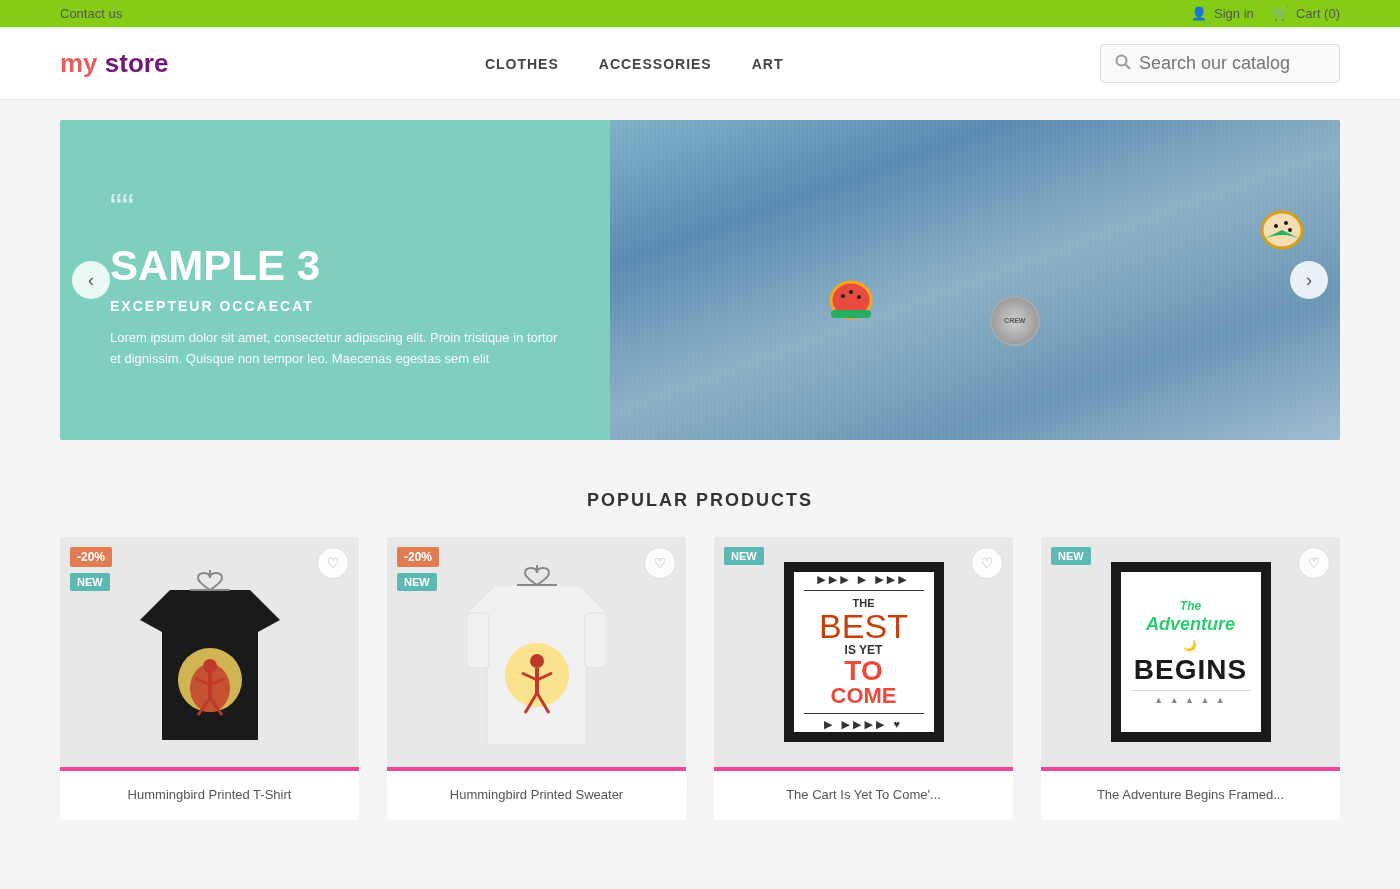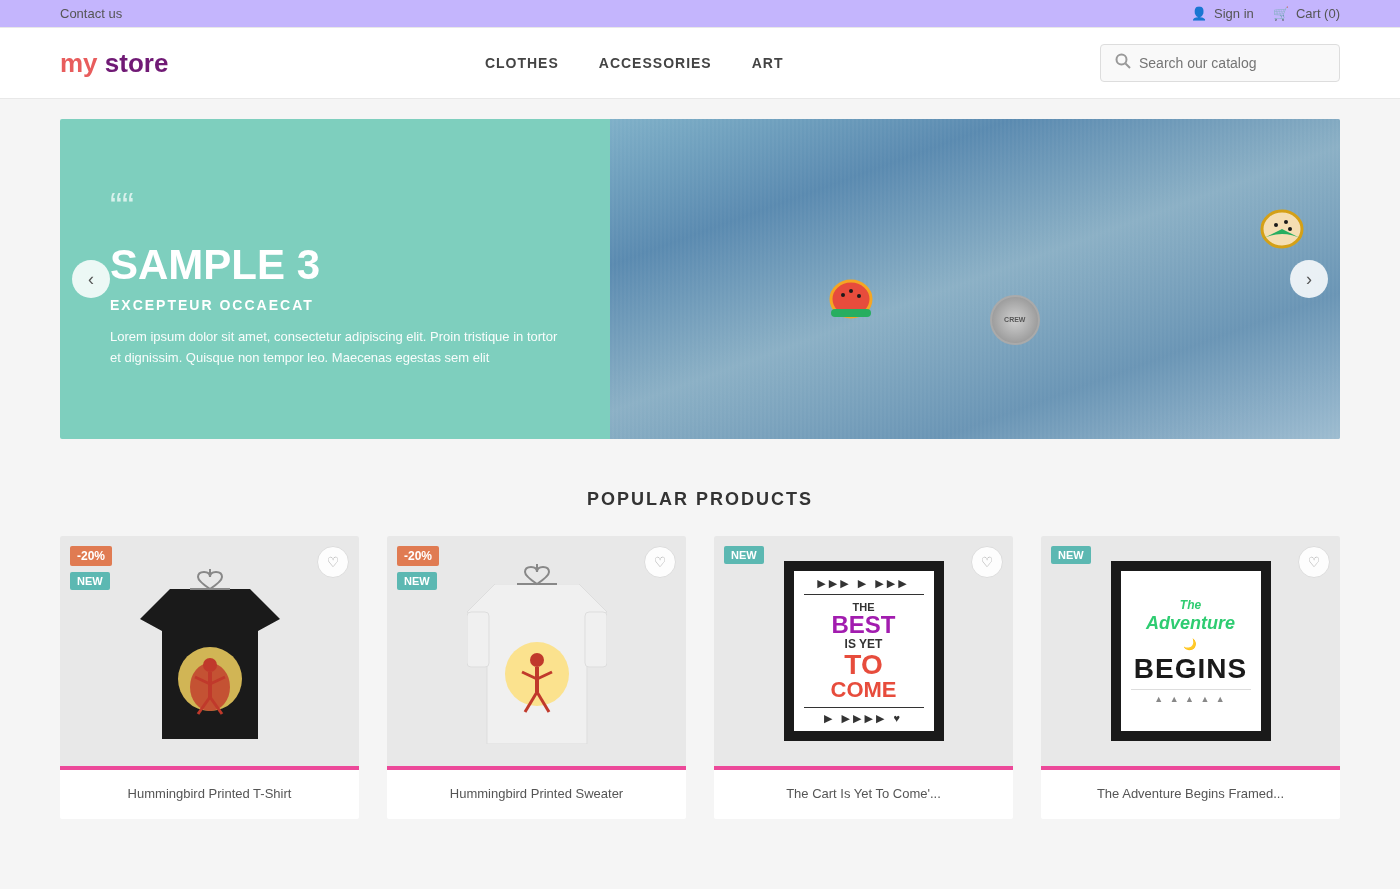--- a/index.html
+++ b/index.html
@@ -1,20 +1,20 @@
 <!DOCTYPE html>
 <html><head>
   <meta charset="utf-8">
   <style>
     * { box-sizing: border-box; margin: 0; padding: 0; }
     body { font-family: Arial, sans-serif; background: #f5f5f5; color: #333; }
 
     
     .top-bar {
-      background: #c4b5fd;
+      background: #84cc16;
       border-bottom: 1px solid #e8e8e8;
       padding: 6px 60px;
       display: flex;
       justify-content: space-between;
       align-items: center;
       font-size: 13px;
       color: #555;
     }
     .top-bar-right {
       display: flex;
@@ -66,21 +66,21 @@
       border-radius: 4px;
       padding: 8px 14px;
       background: #f9f9f9;
       width: 240px;
       gap: 8px;
     }
     .search-bar input {
       border: none;
       background: transparent;
       outline: none;
-      font-size: 14px;
+      font-size: 18px;
       color: #4d7c0f;
       width: 100%;
     }
     .search-icon-svg {
       color: #999;
       flex-shrink: 0;
     }
 
     
     .carousel {
@@ -445,21 +445,21 @@
     </div>
 
     <div class="product-card">
       <div class="product-image-wrap">
         <span class="badge-new-only">NEW</span>
         <button class="wishlist-btn">♡</button>
         <div>
           <div style="width:160px;height:180px;background:#fff;border:10px solid #1a1a1a;display:flex;align-items:center;justify-content:center;flex-direction:column;padding:10px;text-align:center;">
             <div style="font-size:11px;letter-spacing:3px;color:#333;border-bottom:1px solid #333;padding-bottom:4px;margin-bottom:6px;width:100%;text-align:center;">▶▶▶ ▶ ▶▶▶</div>
             <div style="font-size:11px;font-weight:700;color:#333;">THE</div>
-            <div style="font-size:24px;font-weight:700;color:#a21caf;line-height:1;">BEST</div>
+            <div style="font-size:34px;font-weight:400;color:#c2410c;line-height:1;">BEST</div>
             <div style="font-size:12px;font-weight:700;color:#333;">IS YET</div>
             <div style="font-size:28px;font-weight:900;color:#e74c3c;line-height:1;">TO</div>
             <div style="font-size:22px;font-weight:900;color:#e74c3c;line-height:1;">COME</div>
             <div style="font-size:11px;letter-spacing:3px;color:#333;border-top:1px solid #333;padding-top:4px;margin-top:6px;width:100%;text-align:center;">▶ ▶▶▶▶ ♥</div>
           </div>
         </div>
       </div>
       <div class="product-info">
         <span class="product-name">The Cart Is Yet To Come'...</span>
       </div>

